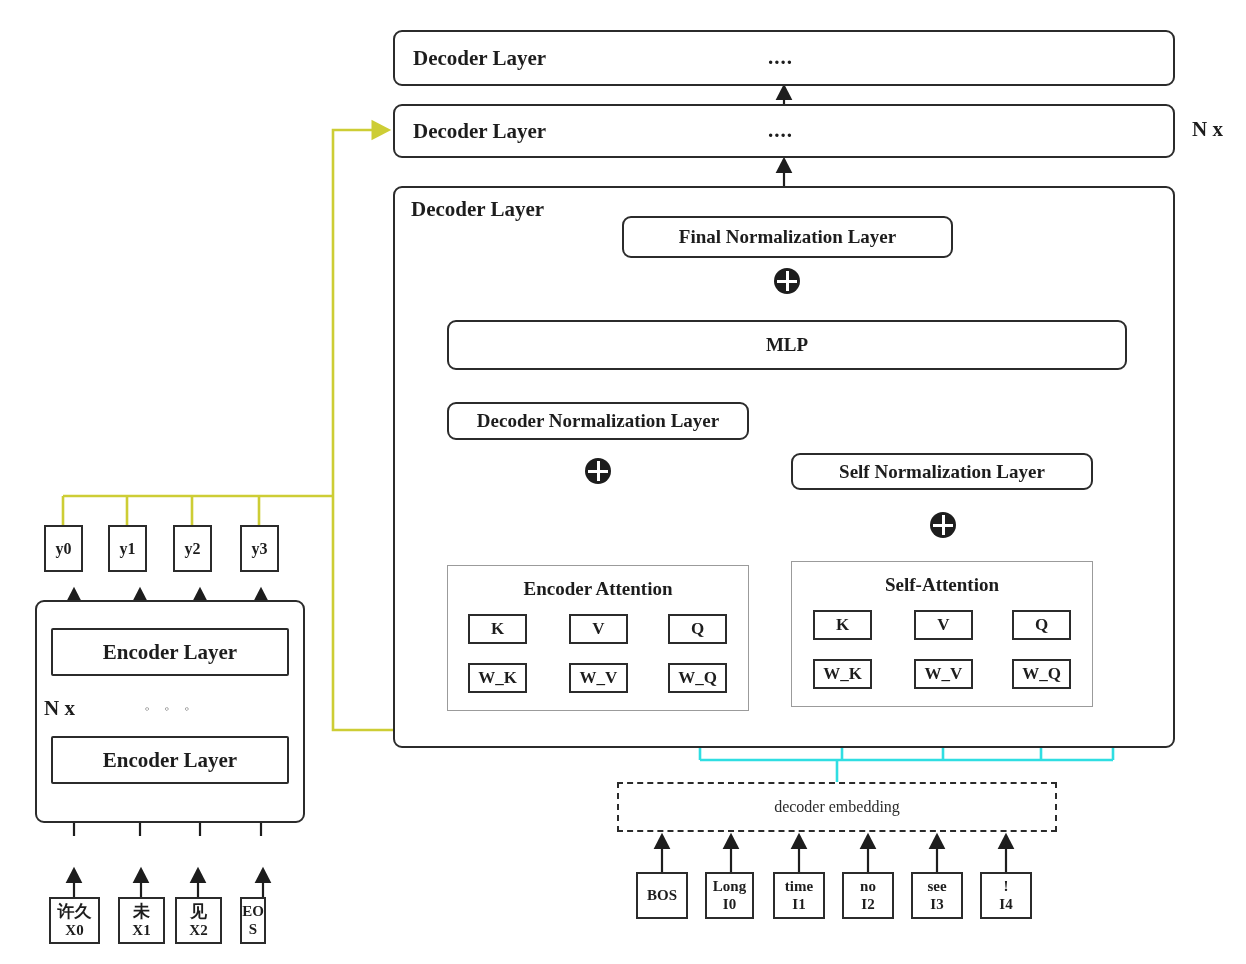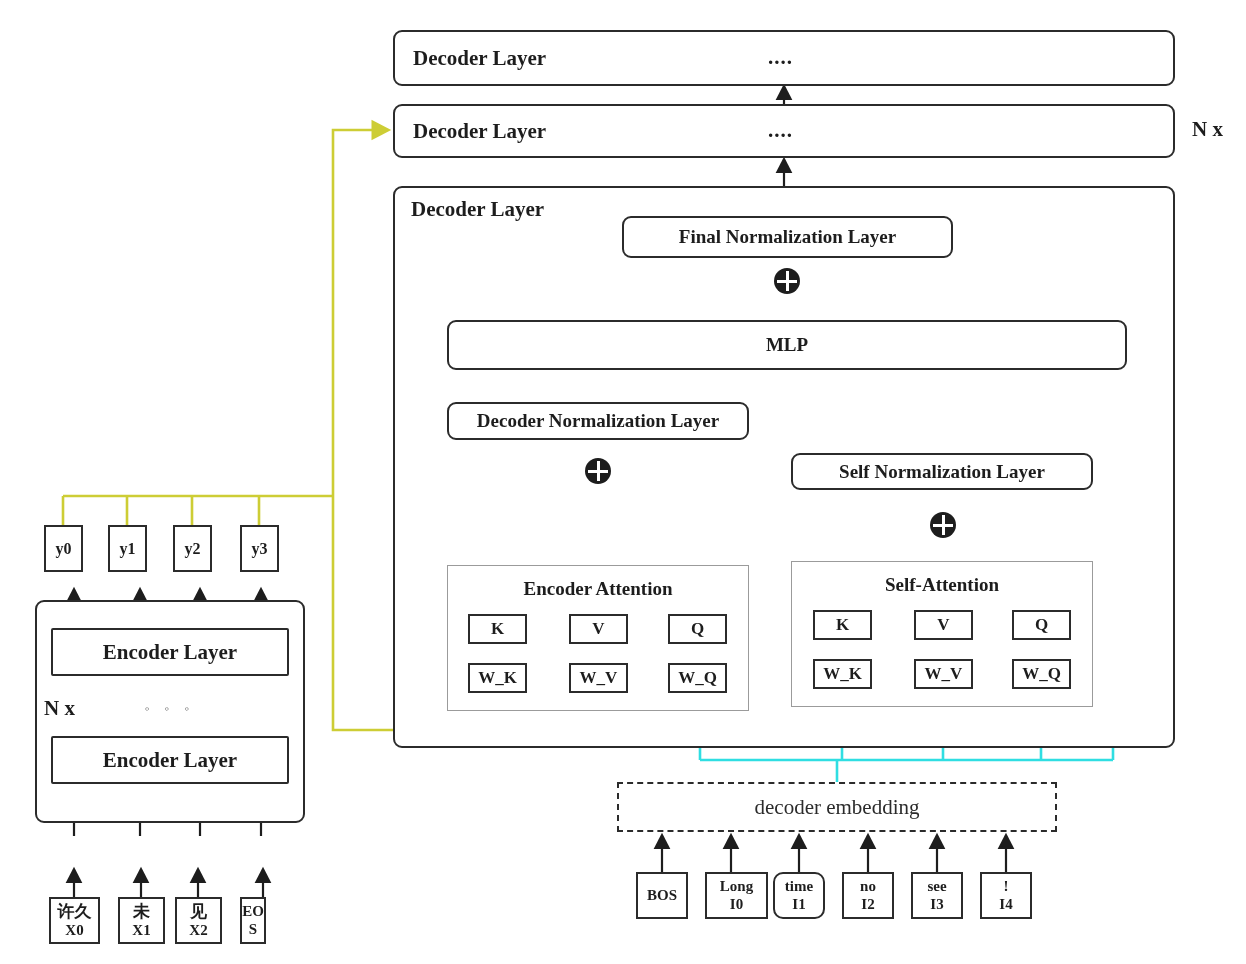--- a/index.html
+++ b/index.html
@@ -122,21 +122,21 @@
     letter-spacing: 6px;
   }
   .dashbox {
     position: absolute;
     box-sizing: border-box;
     border: 2.4px dashed #2b2b2b;
     background: #ffffff;
     display: flex;
     align-items: center;
     justify-content: center;
-    font-size: 21px;
+    font-size: 16px;
     color: #2b2b2b;
   }
   .tokbox {
     position: absolute;
     box-sizing: border-box;
     border: 2.2px solid #2b2b2b;
     background: #ffffff;
     display: flex;
     flex-direction: column;
     align-items: center;
@@ -401,25 +401,25 @@
   </div>
 
   <div class="dashbox" style="left:617px; top:782px; width:440px; height:50px;">
     <span>decoder embedding</span>
   </div>
 
   <div class="tokbox" style="left:636px; top:872px; width:52px; height:47px;">
     <span>BOS</span>
     <span></span>
   </div>
-  <div class="tokbox" style="left:705px; top:872px; width:63px; height:47px;">
+  <div class="tokbox" style="left:705px; top:872px; width:49px; height:47px;">
     <span>Long</span>
     <span>I0</span>
   </div>
-  <div class="tokbox" style="left:773px; top:872px; width:52px; height:47px;border-radius:10px;">
+  <div class="tokbox" style="left:773px; top:872px; width:52px; height:47px;">
     <span>time</span>
     <span>I1</span>
   </div>
   <div class="tokbox" style="left:842px; top:872px; width:52px; height:47px;">
     <span>no</span>
     <span>I2</span>
   </div>
   <div class="tokbox" style="left:911px; top:872px; width:52px; height:47px;">
     <span>see</span>
     <span>I3</span>

